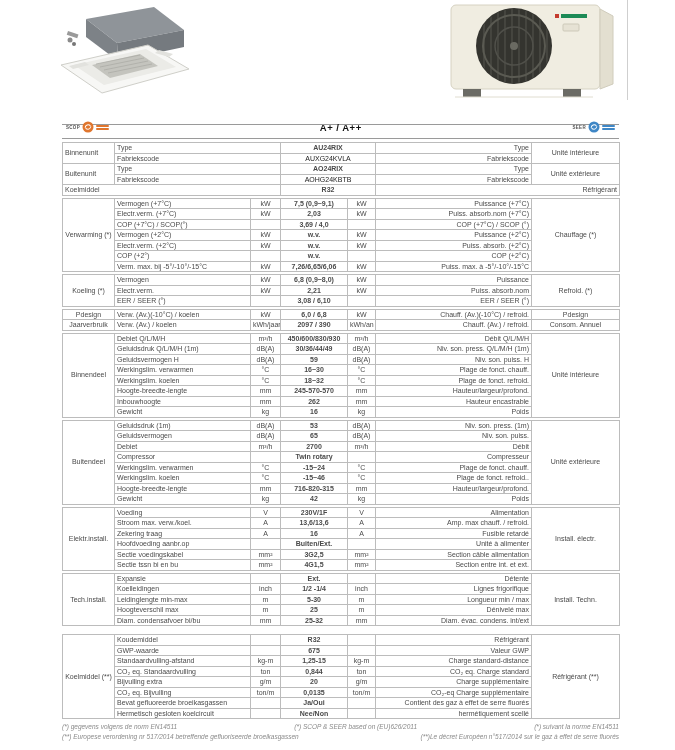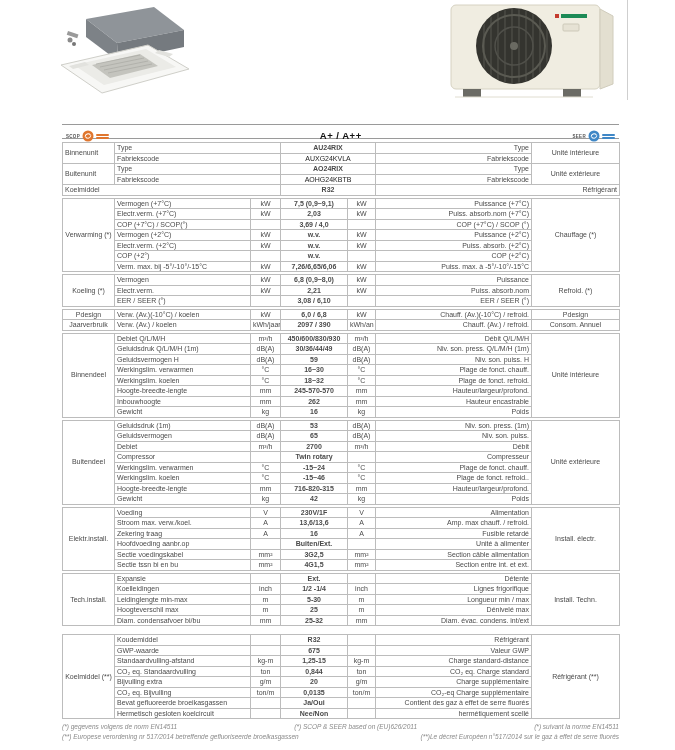--- a/index.html
+++ b/index.html
@@ -8,21 +8,21 @@
 
   
   .photo{position:absolute;}
   .photo.indoor{left:55px;top:2px;width:140px;height:112px;}
   .photo.outdoor{left:443px;top:0px;width:184px;height:104px;}
   .edge-line{position:absolute;left:627px;top:0;width:1px;height:100px;background:#cfcfcf;}
 
   
   .content{position:absolute;left:62px;top:124px;width:557px;}
   .band{height:15px;border-top:1px solid #9a9a9a;border-bottom:1px solid #9a9a9a;
-    display:flex;align-items:flex-start;justify-content:space-between;padding:5px 4px;box-sizing:border-box;}
+    display:flex;align-items:flex-end;justify-content:space-between;padding:5px 4px;box-sizing:border-box;}
   .rating{font-weight:bold;font-size:9.5px;color:#111;letter-spacing:0.5px;}
   .badge-group{display:flex;align-items:center;gap:2px;}
   .badge-label{font-size:4.5px;color:#555;font-weight:bold;letter-spacing:0.3px;}
   .badge-lines{display:inline-flex;flex-direction:column;gap:1px;}
   .badge-lines i{display:block;width:13px;height:2px;border-radius:1px;}
   .badge-lines.orange i{background:#e0762e;}
   .badge-lines.blue i{background:#3f87c6;}
 
   
   .tables{margin-top:3px;}

